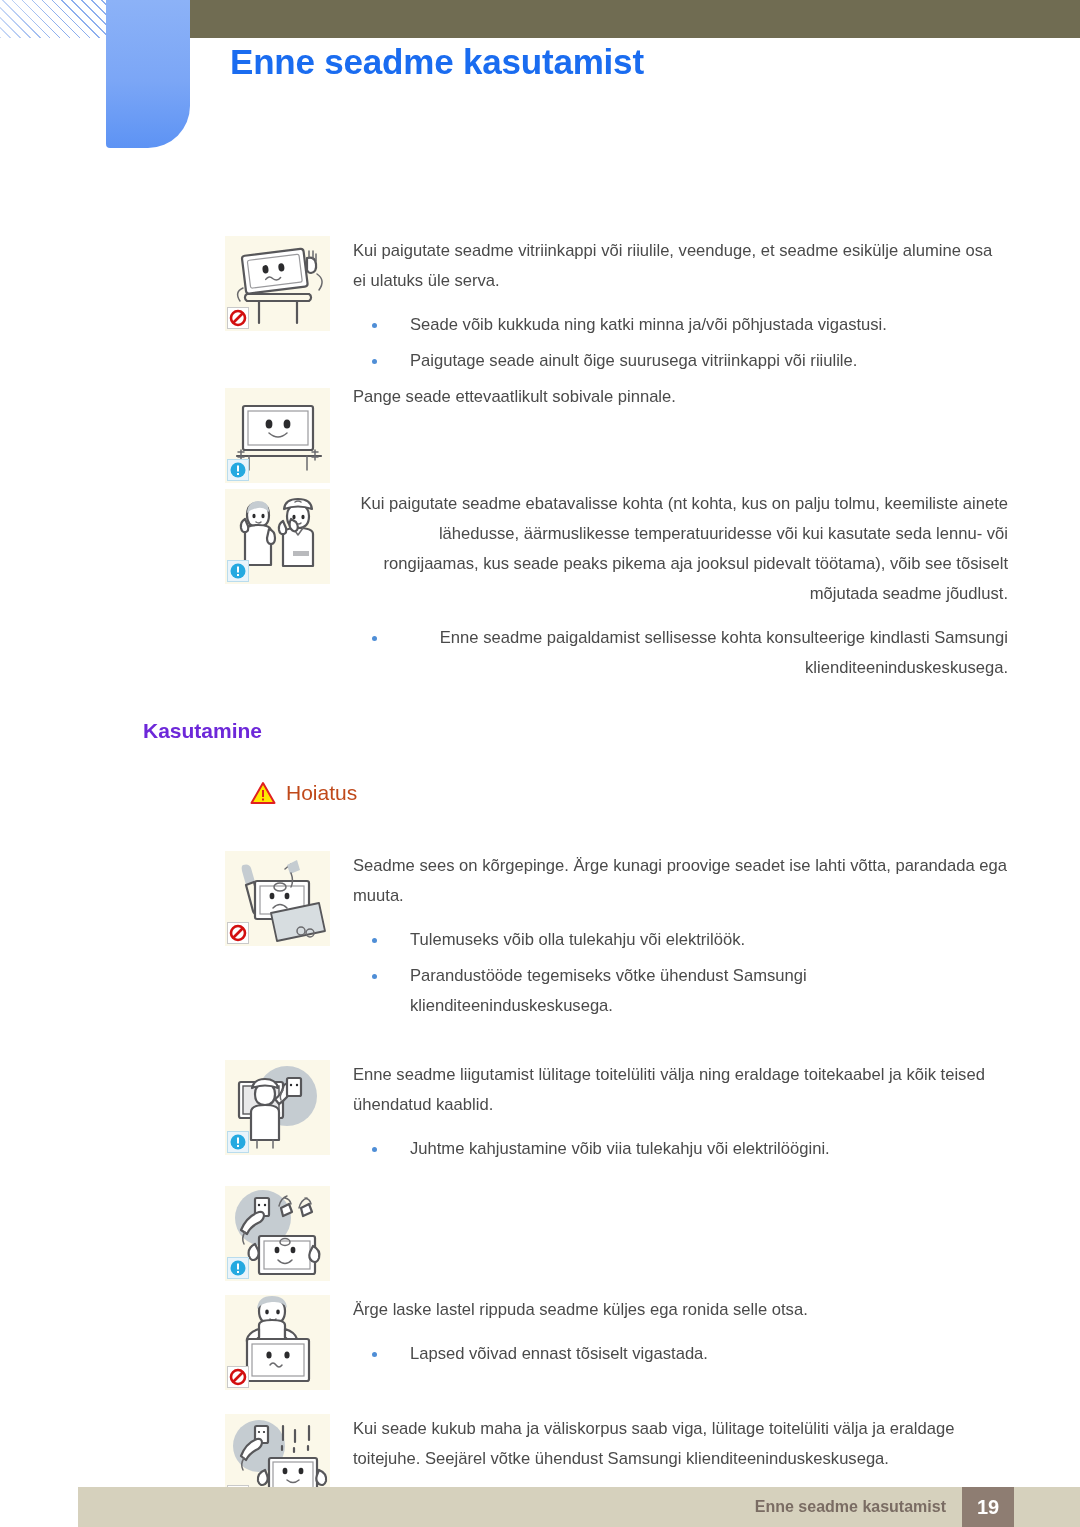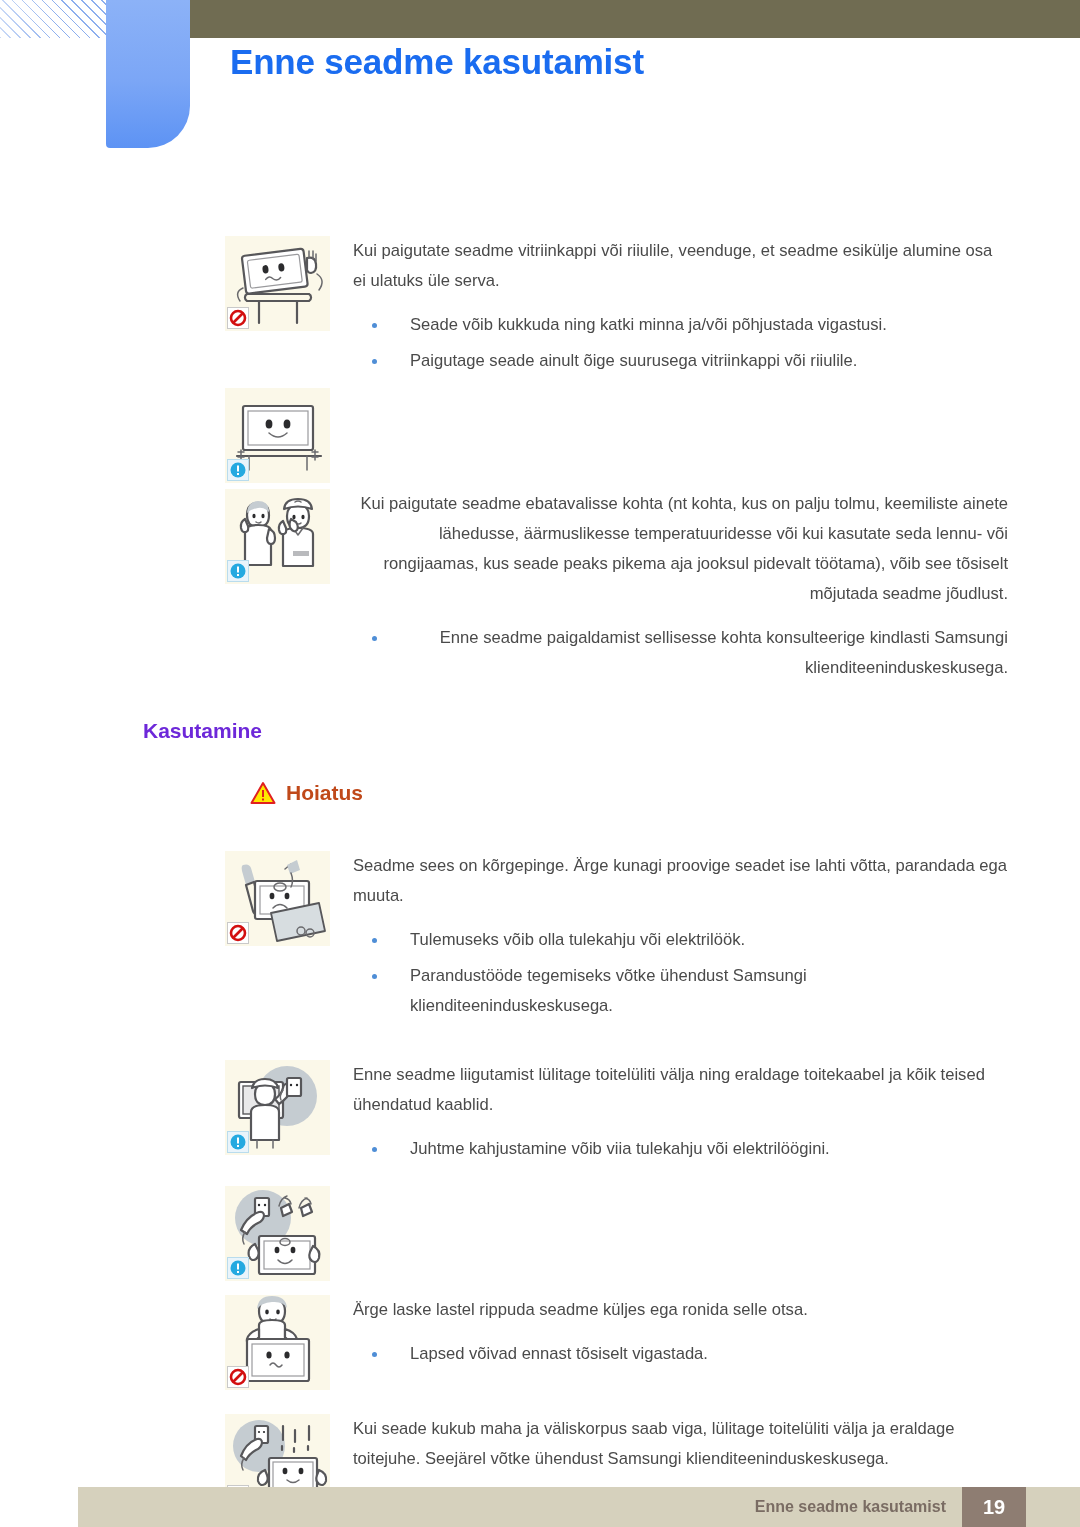--- a/index.html
+++ b/index.html
@@ -138,21 +138,21 @@
   .warn-row {
     margin-left: 222px;
     margin-top: 38px;
     display: flex;
     align-items: center;
   }
   .warn-tri { width: 26px; height: 24px; display:block; }
   .warn-label {
     margin-left: 10px;
     font-size: 21px;
-    font-weight: bold;
+    font-weight: normal;
     color: #c0491a;
   }
 
   
   .footer-bar {
     position: absolute;
     left: 78px; top: 1487px;
     width: 1002px; height: 40px;
     background: #d6d1bd;
   }
@@ -160,21 +160,21 @@
     position: absolute;
     right: 134px; top: 1498px;
     font-size: 16px;
     font-weight: bold;
     color: #7a6c63;
     white-space: nowrap;
   }
   .footer-page-box {
     position: absolute;
     left: 962px; top: 1487px;
-    width: 64px; height: 40px;
+    width: 52px; height: 40px;
     background: #8e7d72;
     color: #ffffff;
     font-size: 20px;
     font-weight: bold;
     display: flex;
     align-items: center;
     justify-content: center;
   }
 
   
@@ -244,20 +244,21 @@
       </svg>
       <div class="badge info">
         <svg viewBox="0 0 20 20">
             <circle cx="10" cy="10" r="7.5" fill="#25a9e0"></circle>
             <rect x="9" y="5.5" width="2" height="6" fill="#ffffff"></rect>
             <rect x="9" y="13" width="2" height="2" fill="#ffffff"></rect>
           </svg>
       </div>
     </div>
     <div class="text-col" style="padding-top:16px;">
+      <p class="para">Pange seade ettevaatlikult sobivale pinnale.</p>
     </div>
   </div>
 
   <div class="block" style="margin-top:6px;text-align:right;">
     <div class="icon-box">
       <svg class="icon-art" viewBox="0 0 105 95">
 
         <path class="fillw" d="M22 26 q0 -12 11 -12 q11 0 11 12 q0 12 -11 12 q-11 0 -11 -12 z"></path>
         <path class="fillgray" d="M22 24 q1 -12 11 -12 q11 0 11 11 q-5 -5 -11 -4 q-7 1 -11 5 z"></path>
         <ellipse class="dot" cx="29" cy="27" rx="1.6" ry="2.2"></ellipse>

